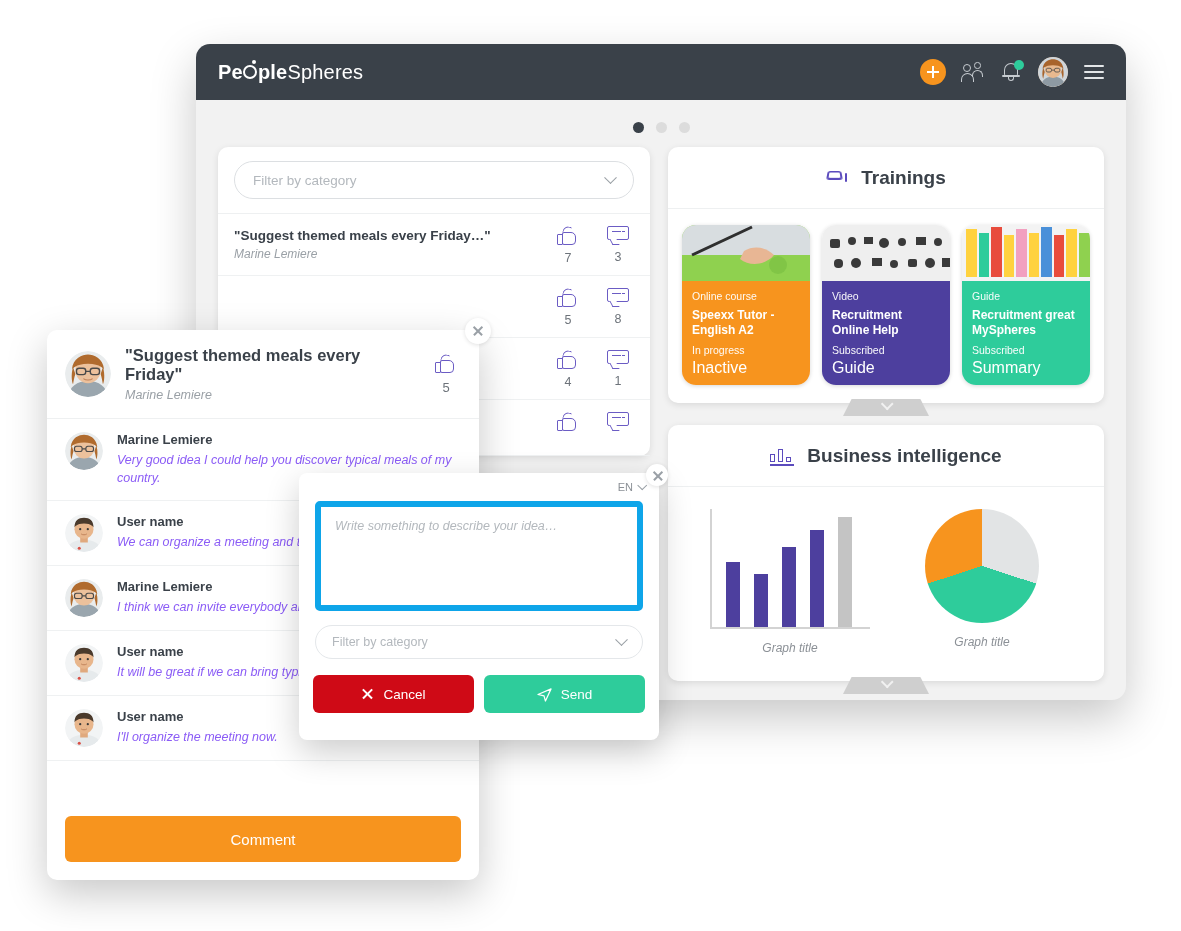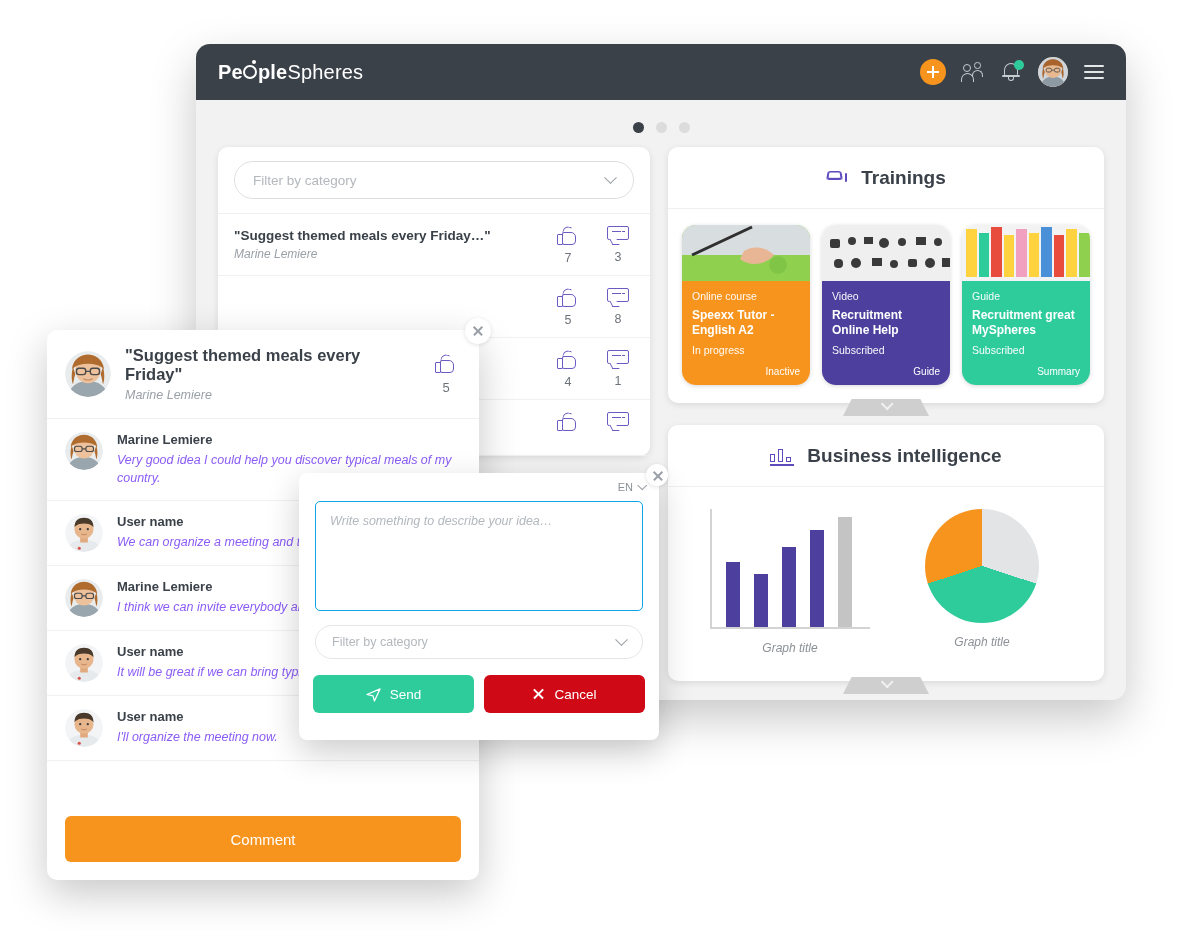--- a/index.html
+++ b/index.html
@@ -158,21 +158,21 @@
   .ico-cmt .l2 { position:absolute; left:15px; top:5px; width:3px; height:1.4px; background:#6b5cc4; }
 
   
   .train-body { padding: 16px 14px 18px; display:flex; gap: 12px; }
   .tcard { width: 134px; border-radius: 14px; overflow: hidden; box-shadow: 0 1px 4px rgba(0,0,0,.16); }
   .tcard-img { height: 56px; background-size: cover; background-position: center; }
   .tcard-body { padding: 9px 10px 8px; color:#fff; height: 104px; display:flex; flex-direction:column; }
   .tcard-kind { font-size: 10.5px; opacity: .95; }
   .tcard-name { font-size: 12px; font-weight: bold; margin-top: 6px; line-height: 1.25; }
   .tcard-sub { font-size: 10.5px; margin-top: 6px; opacity:.97; }
-  .tcard-action { font-size: 10px; text-align: right; margin-top: auto; }
+  .tcard-action { font-size: 16px; margin-top: auto; }
 
   
   .expander {
     position: absolute; left: 50%; transform: translateX(-50%); bottom: -13px;
     width: 86px; height: 17px; background: #cfcfcf;
     clip-path: polygon(10% 0, 90% 0, 100% 100%, 0% 100%);
     display:flex; align-items:center; justify-content:center;
   }
   .expander .cv { width: 9px; height: 9px; border-right: 2px solid #f1f1f1;
     border-bottom: 2px solid #f1f1f1; transform: rotate(45deg) translate(-2px,-3px); }
@@ -228,21 +228,21 @@
     box-shadow: 0 12px 34px rgba(0,0,0,0.20);
     overflow: visible;
   }
   .compose-close { position: absolute; right: -9px; top: -9px; width: 22px; height: 22px;
     background:#fff; border-radius:50%; box-shadow:0 1px 4px rgba(0,0,0,.12);
     display:flex; align-items:center; justify-content:center; cursor:pointer; z-index:4;}
   .lang-chip { position:absolute; right: 14px; top: 8px;
      font-size: 11px; color:#8b9096; display:flex; align-items:center; gap:5px; cursor:pointer;}
   .lang-chip .cv { width:7px;height:7px;border-right:1.4px solid #9aa0a6;border-bottom:1.4px solid #9aa0a6;
      transform: rotate(45deg) translate(-1px,-2px);}
-  .compose-area { margin: 28px 16px 0; height: 110px; border:1px solid #0ea5e9; border-radius:5px;
+  .compose-area { margin: 28px 16px 0; height: 110px; border:6px solid #0ea5e9; border-radius:5px;
      padding: 12px 14px; font-size: 12.5px; font-style: italic; color:#b3b8bd; }
   .compose-filter { margin: 14px 16px 0; height: 34px; border:1px solid #e4e7ea; border-radius:17px;
      display:flex; align-items:center; padding: 0 16px; }
   .compose-filter .txt { font-size: 12.5px; color:#b3b8bd; }
   .compose-filter .cv { margin-left:auto; width:9px;height:9px;border-right:1.5px solid #9aa0a6;
      border-bottom:1.5px solid #9aa0a6; transform: rotate(45deg) translate(-2px,-2px);}
   .compose-btns { display:flex; gap: 10px; padding: 16px 14px 0; }
   .cbtn { flex:1; height: 38px; border-radius: 6px; color:#fff; font-size: 13.5px;
     display:flex; align-items:center; justify-content:center; gap: 9px; cursor:pointer; }
   .cbtn.cancel { background:#cf0a16; }
@@ -752,26 +752,26 @@
     <div class="lang-chip">
       <span>EN</span>
       <span class="cv"></span>
     </div>
     <div class="compose-area">Write something to describe your idea…</div>
     <div class="compose-filter">
       <span class="txt">Filter by category</span>
       <span class="cv"></span>
     </div>
     <div class="compose-btns">
+      <div class="cbtn cancel">
+        <span class="x-small"></span>
+        <span>Cancel</span>
+      </div>
       <div class="cbtn send">
         <svg width="15" height="15" viewBox="0 0 16 16">
           <path d="M1 8 L15 2 L9 15 L7.5 9.5 Z" fill="none" stroke="#fff" stroke-width="1.3" stroke-linejoin="round"></path>
         </svg>
         <span>Send</span>
       </div>
-      <div class="cbtn cancel">
-        <span class="x-small"></span>
-        <span>Cancel</span>
-      </div>
     </div>
   </div>
 
 </div>
 
 </body></html>

